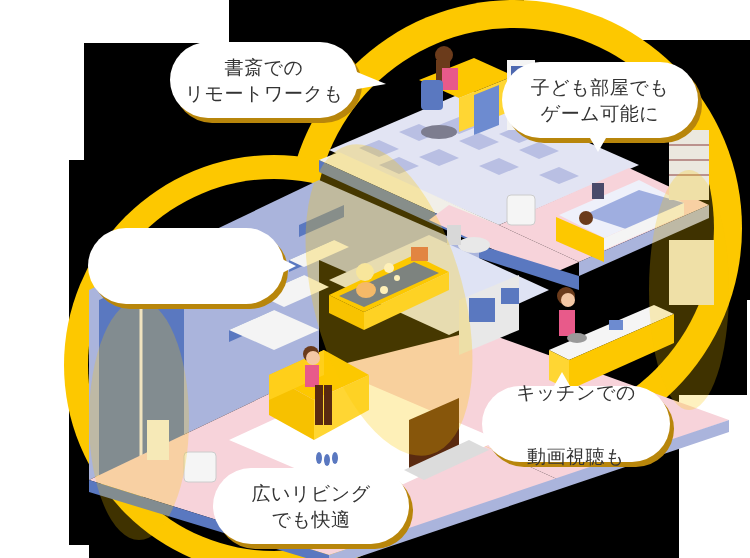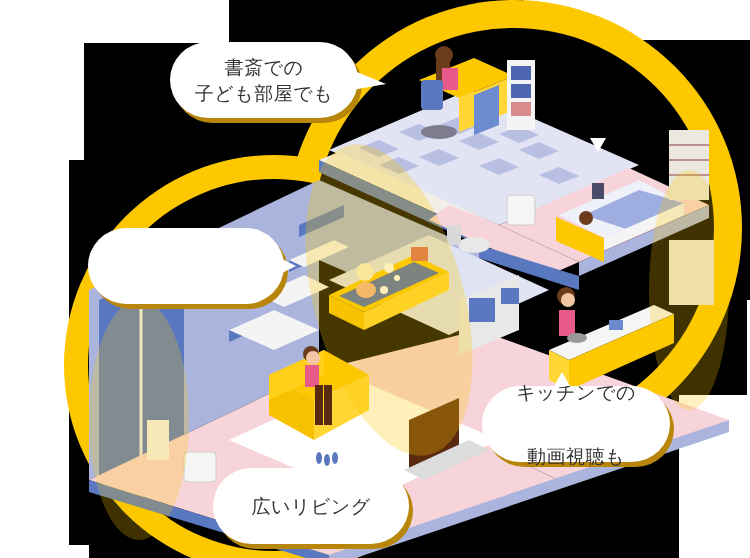--- a/index.html
+++ b/index.html
@@ -169,32 +169,37 @@
     </g>
 
     <ellipse cx="360" cy="300" rx="75" ry="160" fill="#fdc800" opacity="0.28" transform="rotate(-15 360 300)"></ellipse>
     <ellipse cx="660" cy="290" rx="40" ry="120" fill="#fdc800" opacity="0.25"></ellipse>
     <ellipse cx="110" cy="420" rx="50" ry="120" fill="#fdc800" opacity="0.25"></ellipse>
   </svg>
 
   
   <div class="bubble" style="left:170px;top:42px;width:188px;height:76px;">
     <span>書斎での</span>
+    <span>リモートワークも</span>
+  </div>
+  <div class="tail" style="left:352px;top:70px;border-top:14px solid transparent;border-bottom:6px solid transparent;border-left:34px solid #ffffff;"></div>
+
+  <div class="bubble" style="left:502px;top:62px;width:196px;height:76px;">
     <span>子ども部屋でも</span>
-  </div>
-  <div class="tail" style="left:352px;top:70px;border-top:14px solid transparent;border-bottom:6px solid transparent;border-left:34px solid #ffffff;"></div>
-
+    <span>ゲーム可能に</span>
+  </div>
   <div class="tail" style="left:590px;top:138px;border-left:8px solid transparent;border-right:8px solid transparent;border-top:14px solid #ffffff;"></div>
 
   <div class="bubble" style="left:88px;top:228px;width:196px;height:76px;">
   </div>
   <div class="tail" style="left:280px;top:258px;border-top:8px solid transparent;border-bottom:8px solid transparent;border-left:16px solid #ffffff;"></div>
 
   <div class="bubble" style="left:482px;top:386px;width:188px;height:76px;gap:38px;">
     <span>キッチンでの</span>
     <span>動画視聴も</span>
   </div>
   <div class="tail" style="left:554px;top:372px;border-left:8px solid transparent;border-right:8px solid transparent;border-bottom:14px solid #ffffff;"></div>
 
   <div class="bubble" style="left:213px;top:468px;width:196px;height:76px;">
     <span>広いリビング</span>
+    <span>でも快適</span>
   </div>
 </div>
 
 </body></html>

